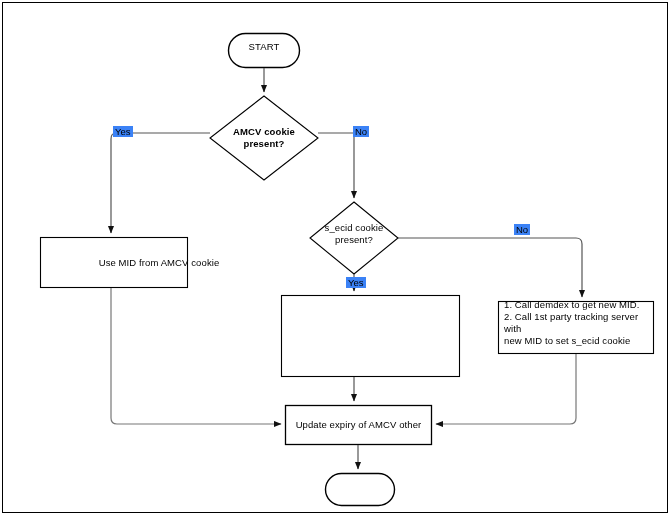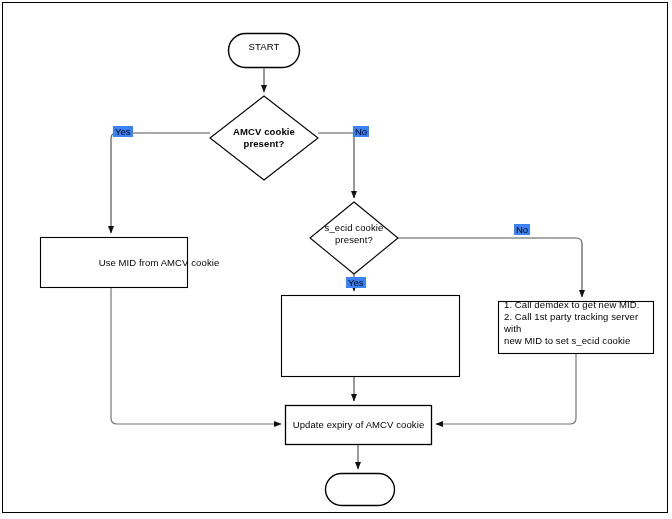--- a/index.html
+++ b/index.html
@@ -139,21 +139,21 @@
   <div class="node-label" style="left:42px;top:238px;width:172px;height:49px;margin-left:31px;">Use MID from AMCV cookie</div>
 
   <div class="node-label" style="left:312px;top:216px;width:84px;height:36px;">s_ecid cookie
 present?</div>
 
 
   <div class="node-label left-align" style="left:504px;top:299px;width:148px;height:42px;">1. Call demdex to get new MID.
 2. Call 1st party tracking server with
 new MID to set s_ecid cookie</div>
 
-  <div class="node-label" style="left:286px;top:406px;width:145px;height:38px;">Update expiry of AMCV cookie</div>
+  <div class="node-label" style="left:286px;top:406px;width:145px;height:38px;">Update expiry of AMCV other</div>
 
 
   <div class="edge-label" style="left:113px;top:126px;">Yes</div>
 
   <div class="edge-label" style="left:353px;top:126px;">No</div>
 
   <div class="edge-label" style="left:346px;top:277px;">Yes</div>
 
   <div class="edge-label" style="left:514px;top:224px;">No</div>
 

